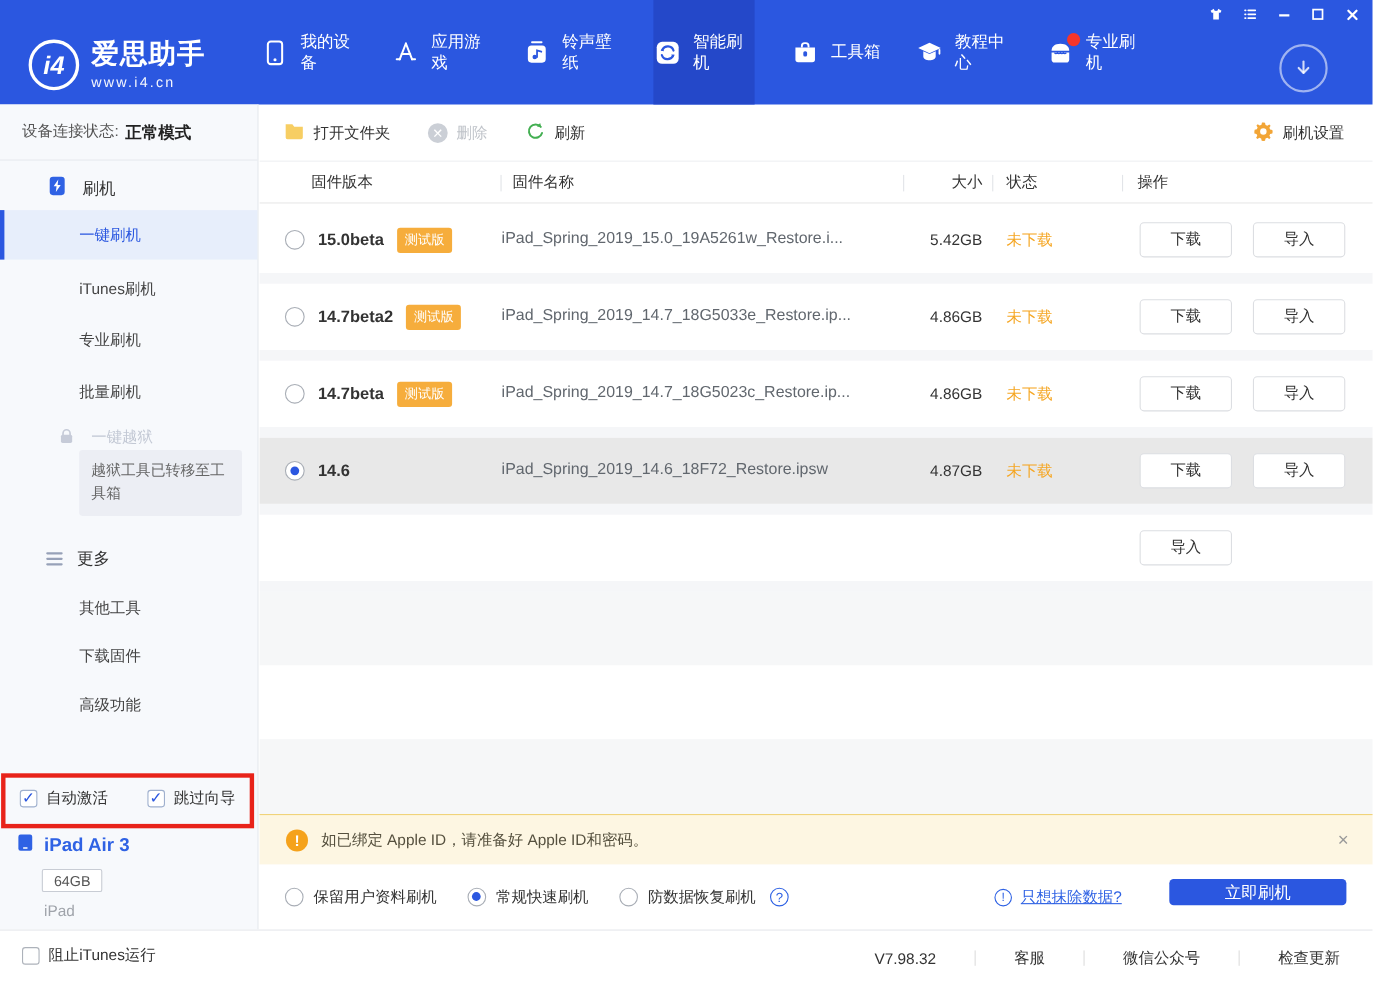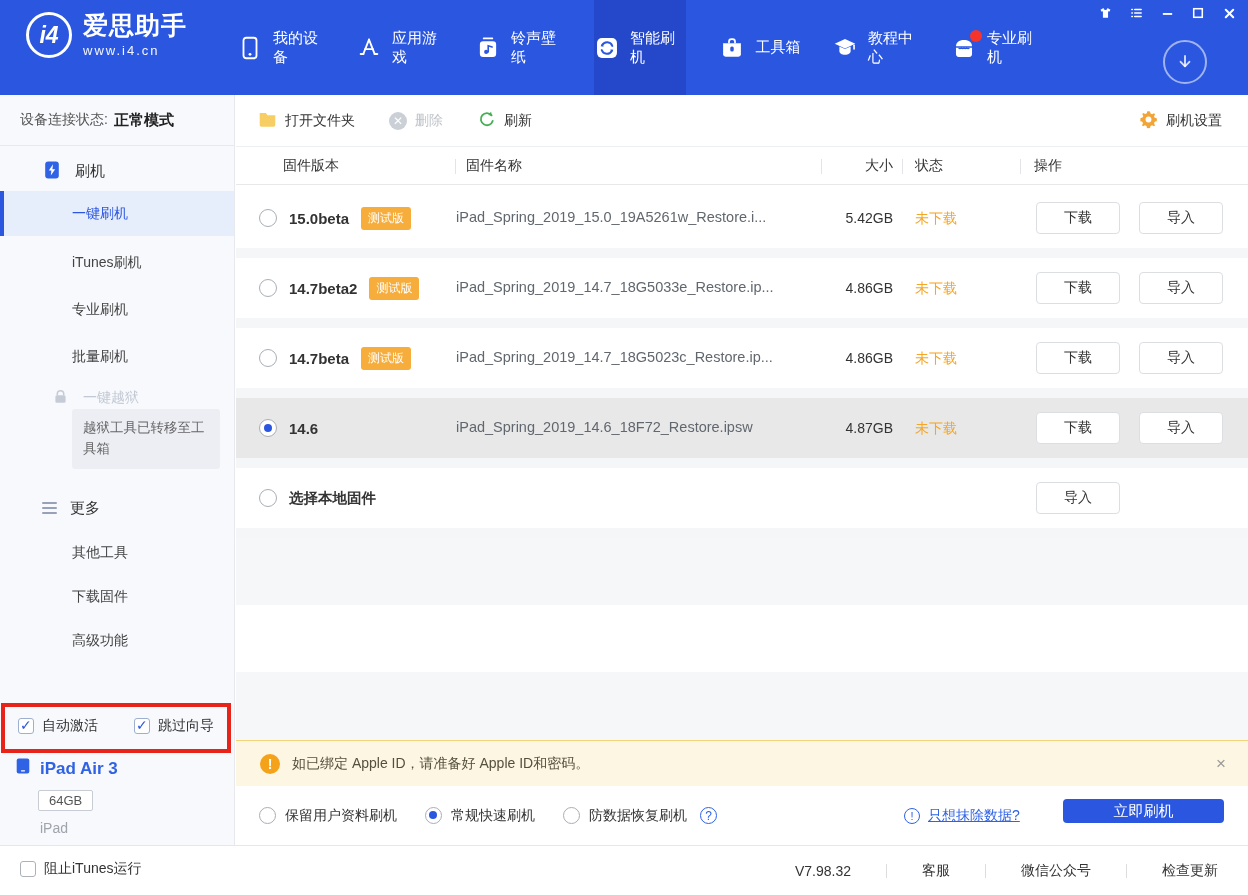--- a/index.html
+++ b/index.html
@@ -2,21 +2,21 @@
 <html><head>
 <meta charset="utf-8">
 <style>
   * { box-sizing: border-box; margin: 0; padding: 0; }
   html,body { background:#fff; }
   body { font-family: "Liberation Sans", "DejaVu Sans", sans-serif; }
   .app { position:relative; width:1248px; height:895px; overflow:hidden; background:#fff; }
 
   
   .hdr { position:absolute; top:0; left:0; width:1248px; height:95px; background:#2B57E0; }
-  .logo { position:absolute; left:26px; top:12px; display:flex; align-items:center; gap:11px; }
+  .logo { position:absolute; left:26px; top:36px; display:flex; align-items:center; gap:11px; }
   .logo-mark { width:46px; height:46px; border:3px solid #fff; border-radius:50%; color:#fff;
     font-weight:bold; font-style:italic; font-size:23px; display:flex; align-items:center; justify-content:center; }
   .logo-cn { color:#fff; font-size:25px; font-weight:bold; letter-spacing:1px; line-height:1.1; }
   .logo-url { color:rgba(255,255,255,.95); font-size:13px; letter-spacing:2px; margin-top:3px; }
 
   .nav { position:absolute; left:237px; top:0; height:95px; display:flex; gap:27px; }
   .nav-item { width:92px; height:95px; display:flex; flex-direction:row; align-items:center;
     justify-content:center; gap:10px; color:#fff; font-size:15px; cursor:pointer; }
   .nav-item.active { background:#2448C9; }
   .nav-ic { width:28px; height:28px; display:flex; align-items:center; justify-content:center; position:relative; }
@@ -435,24 +435,20 @@
         </span>
         <span class="file">iPad_Spring_2019_14.6_18F72_Restore.ipsw</span>
         <span class="size">4.87GB</span>
         <span class="stat">未下载</span>
         <button class="abtn b-dl">下载</button>
         <button class="abtn b-imp">导入</button>
       </div>
       <div class="gap"></div>
 
       <div class="row">
-        <span class="rleft">
-          <span class="radio"></span>
-          <span class="ver" style="font-size:14.5px">选择本地固件</span>
-        </span>
         <button class="abtn b-dl">导入</button>
       </div>
       <div class="gap"></div>
 
       <div class="stripe" style="height:67px"></div>
       <div class="white" style="height:67px"></div>
       <div class="stripe" style="height:68px"></div>
     </div>
 
     <div class="warn">

